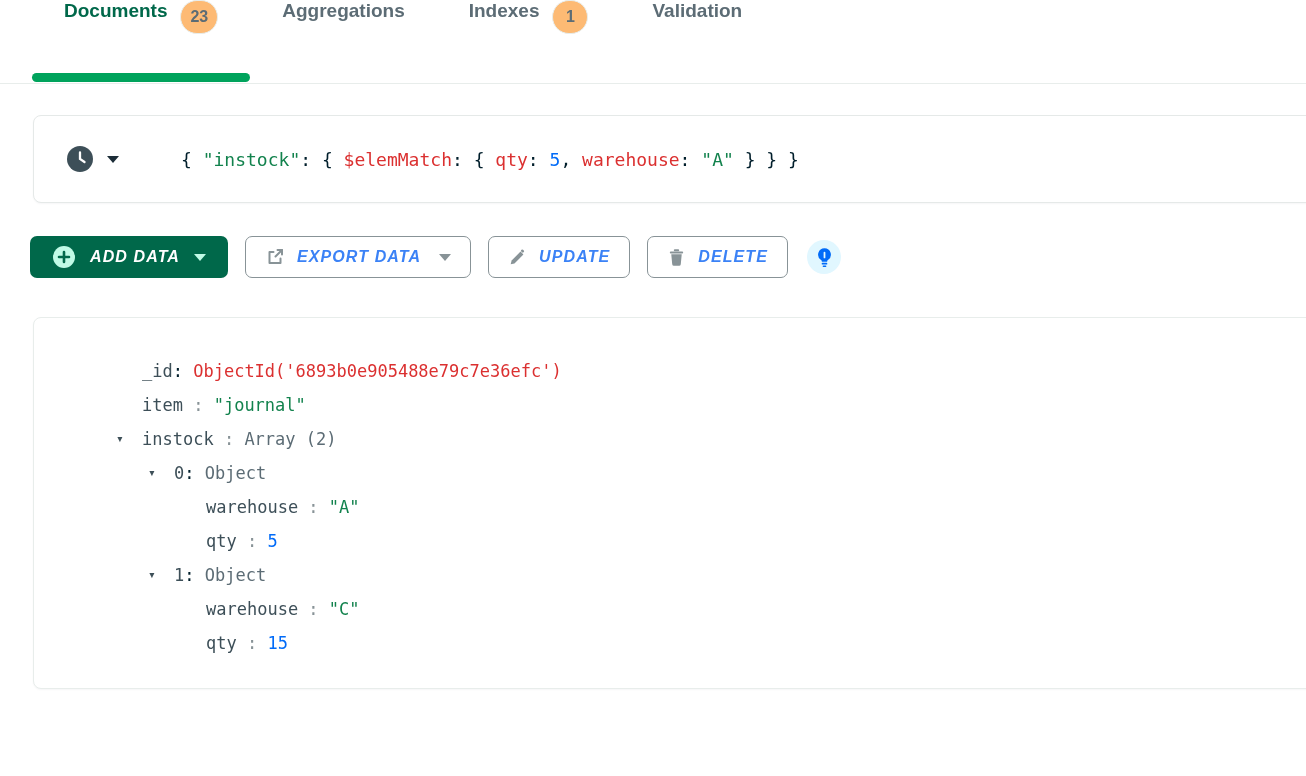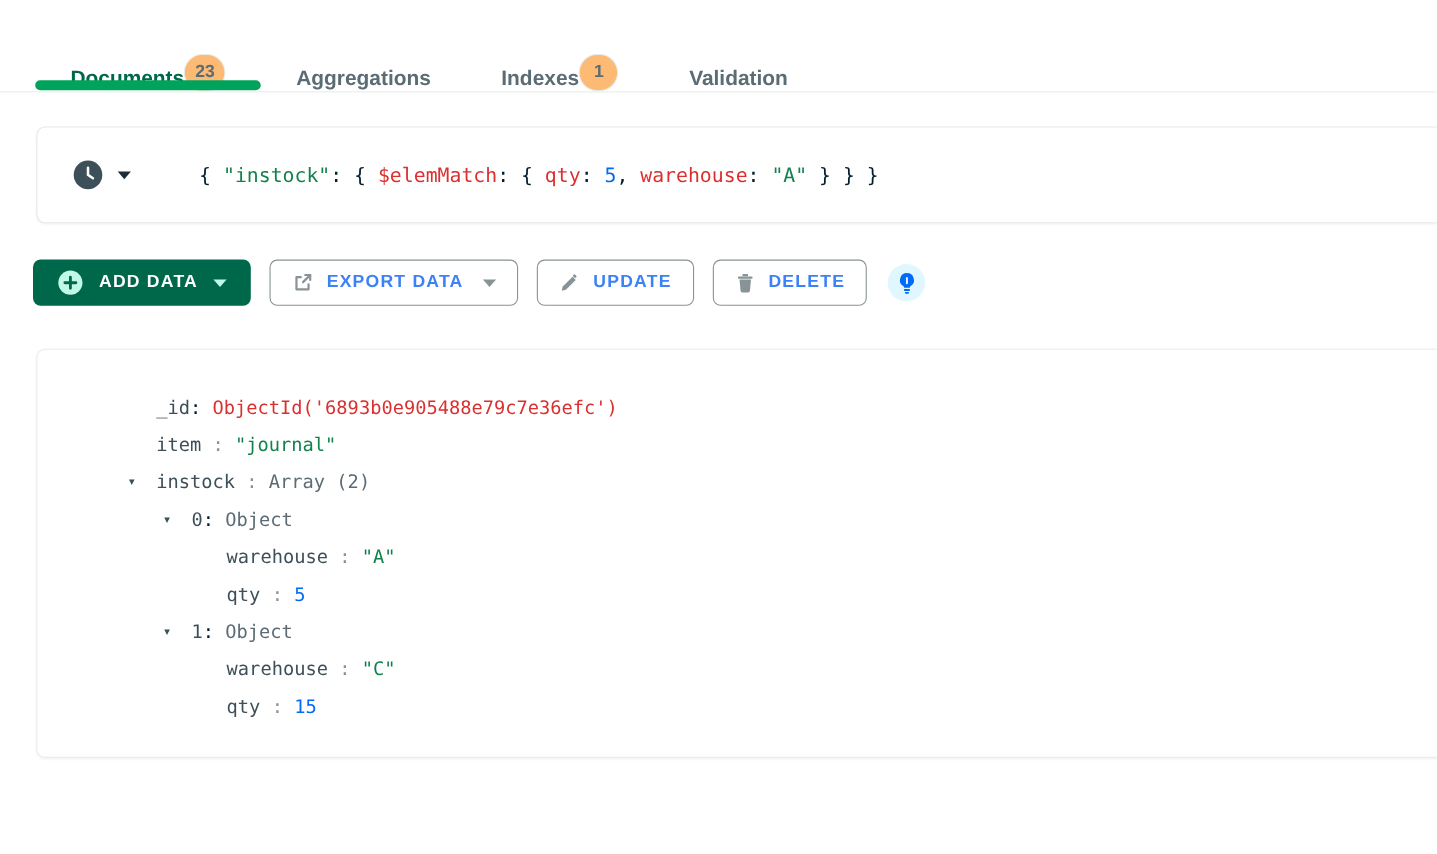--- a/index.html
+++ b/index.html
@@ -2,21 +2,21 @@
 <html><head>
 <meta charset="utf-8">
 <style>
   * { margin:0; padding:0; box-sizing:border-box; }
   html,body { width:1306px; height:776px; overflow:hidden; background:#ffffff;
               font-family:"Liberation Sans", sans-serif; }
 
   
   .tabbar { position:relative; height:84px; border-bottom:1px solid #E8EDEB;
             display:flex; align-items:center; padding-left:32px; }
-  .tab { position:relative; height:100%; display:flex; align-items:flex-end; 
+  .tab { position:relative; height:100%; display:flex; align-items:flex-start; gap:13px;
          padding:0 32px; cursor:pointer; font-size:19px; font-weight:600; color:#5C6C75; }
   .tab.active { color:#00684A; font-weight:700; }
   .tab-underline { position:absolute; left:0; right:0; bottom:1px; height:9px;
                    background:#00A35C; border-radius:6px; display:none; }
   .tab.active .tab-underline { display:block; }
   .badge { display:inline-flex; align-items:center; justify-content:center;
            min-width:36px; height:34px; padding:0 9px; border-radius:17px;
            background:#fdba74; border:1px solid #E8EDEB; font-size:16px;
            font-weight:600; color:#5C6C75; }
 
@@ -29,21 +29,21 @@
                  background:none; border:none; padding:0; }
   .tri-down { width:0; height:0; border-left:6px solid transparent;
               border-right:6px solid transparent; border-top:7px solid #1C2D38; }
   .query-code { margin-left:62px; font-family:"DejaVu Sans Mono", monospace;
                 font-size:18px; white-space:pre; }
 
   
   .actions { margin:33px 0 0 30px; display:flex; align-items:center; gap:17px; height:42px; }
   .btn { height:42px; display:inline-flex; align-items:center; border-radius:7px;
          font-size:16px; font-weight:700; letter-spacing:1.1px; cursor:pointer;
-         font-family:inherit; white-space:nowrap; }
+         font-family:inherit; white-space:nowrap;font-style:italic; }
   .btn-primary { background:#00684A; color:#FFFFFF; border:none; padding:0 22px; gap:14px; }
   .btn-outline { background:#FFFFFF; border:1px solid #889397; color:#3b82f6;
                  padding:0 19px; gap:12px; }
   .tri-mint { width:0; height:0; border-left:6px solid transparent;
               border-right:6px solid transparent; border-top:7px solid #C0FAE6; }
   .tri-gray { width:0; height:0; border-left:6px solid transparent;
               border-right:6px solid transparent; border-top:7px solid #889397; margin-left:6px; }
   .bulb-btn { width:34px; height:34px; border-radius:50%; background:#E1F7FF;
               border:none; display:flex; align-items:center; justify-content:center;
               cursor:pointer; margin-left:2px; }

